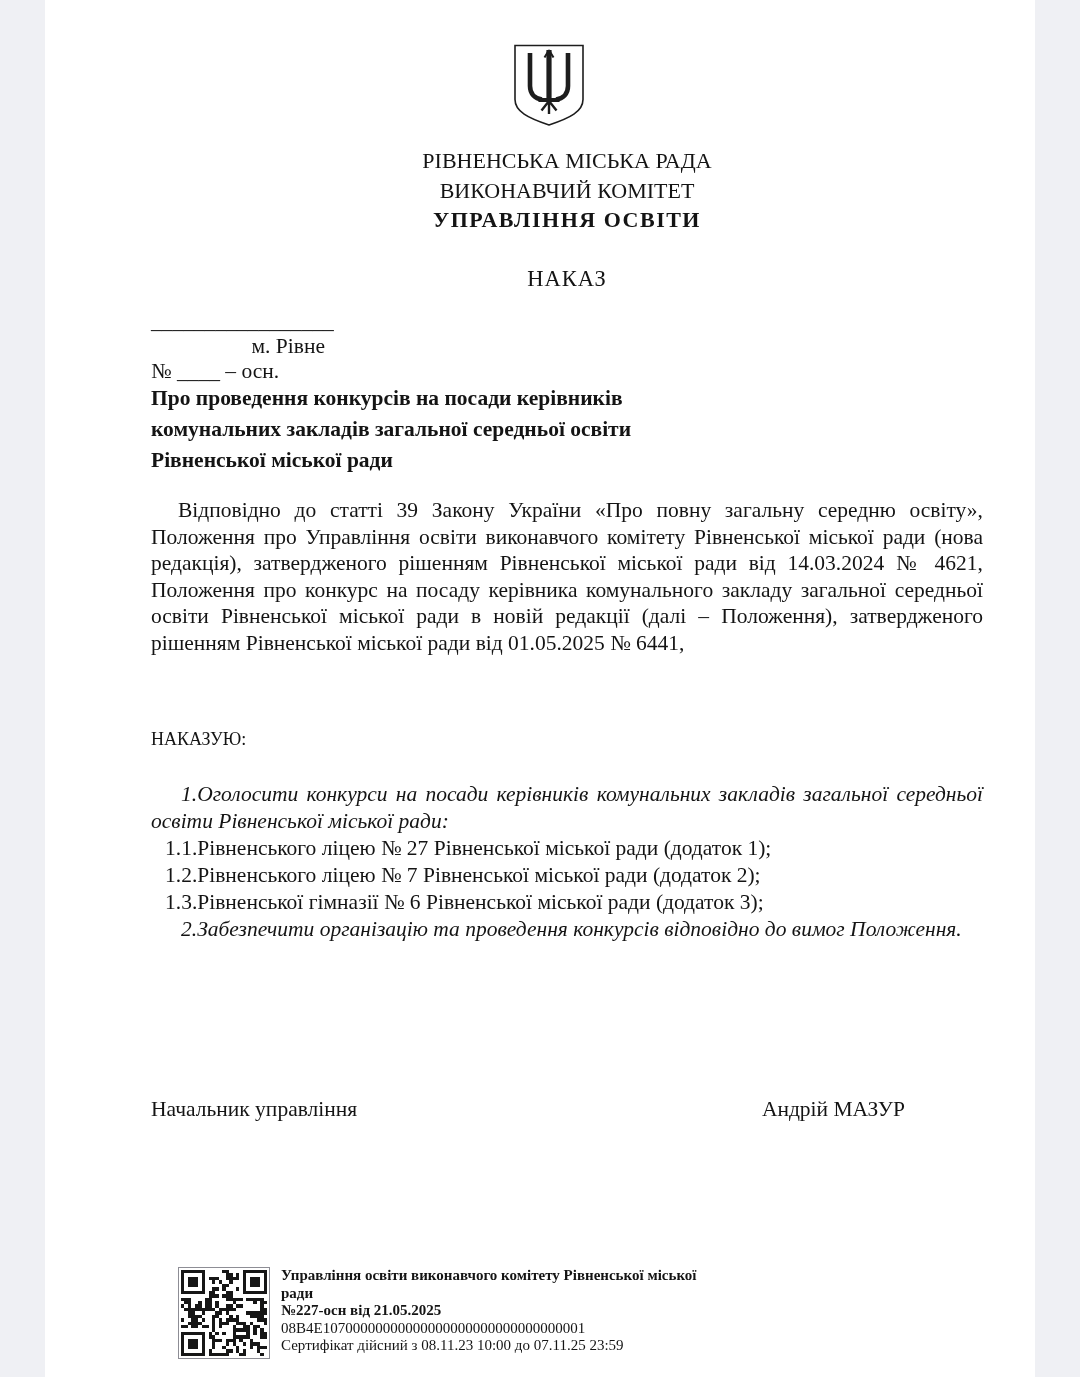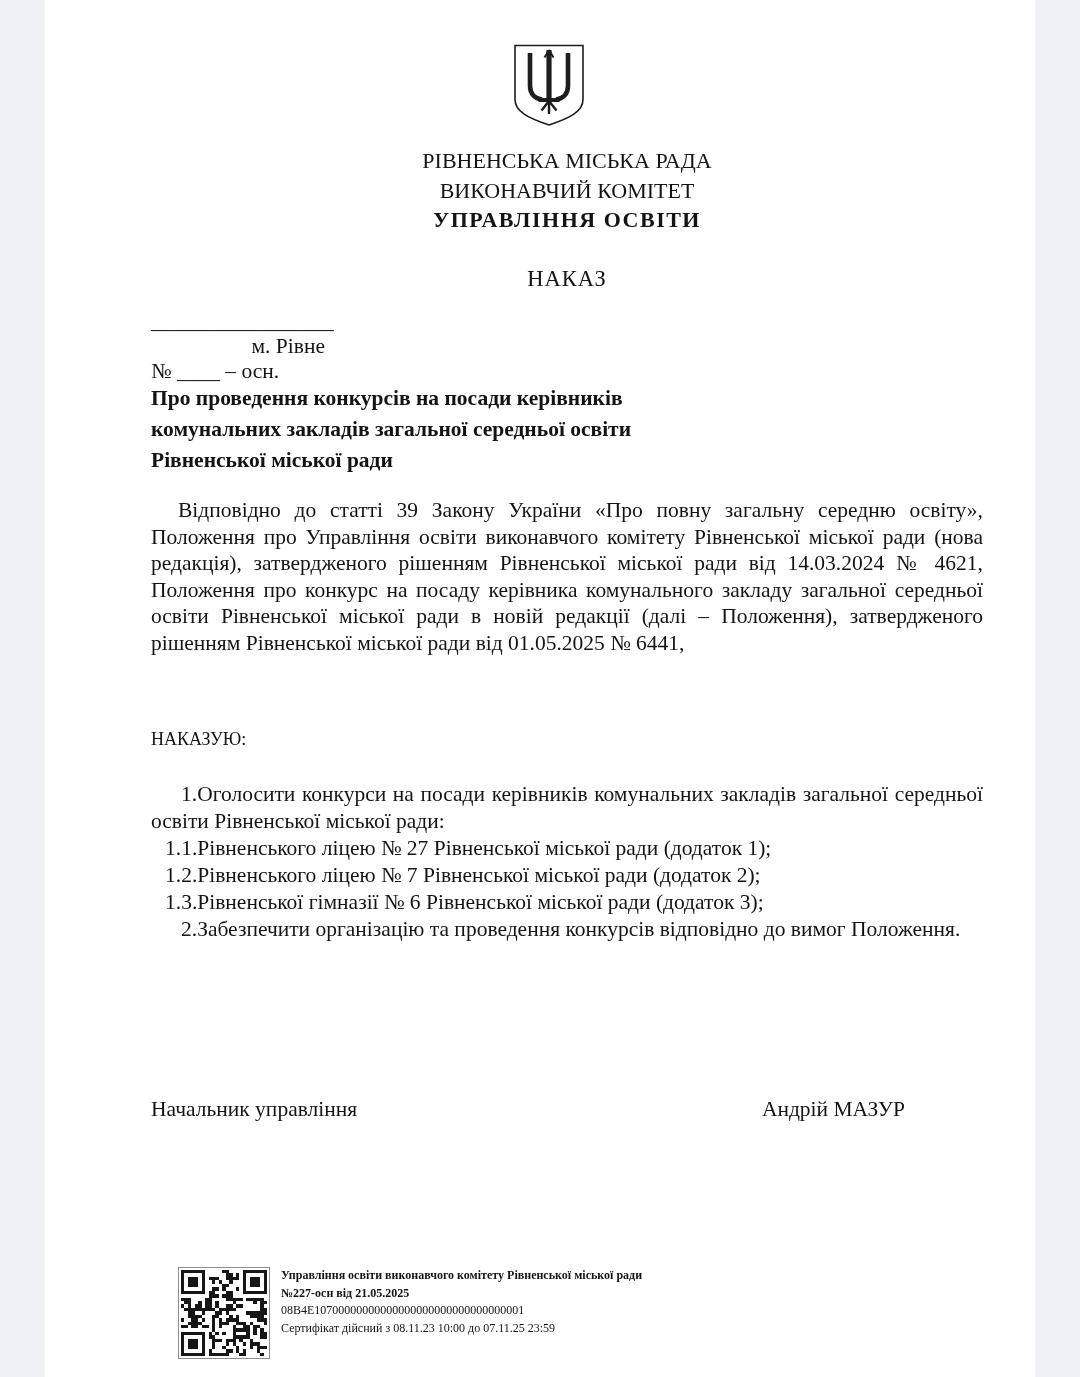--- a/index.html
+++ b/index.html
@@ -45,21 +45,21 @@
   }
   .order-word{
     position:absolute;top:729px;left:106px;
     font-size:18px;
   }
   .items{
     position:absolute;top:781px;left:106px;right:52px;
     font-size:21.5px;line-height:26.9px;
   }
   .items p{margin:0;}
-  .item.just{text-align:justify;}
+  .item.just{text-align:justify;font-style:italic;}
   .item.lvl1{text-indent:15px;}
   .item.lvl2{text-indent:7px;}
   .num{display:inline-block;}
   .lvl1 .num{min-width:27px;}
   .lvl2 .num{min-width:33px;}
   .sig-row{
     position:absolute;top:1097px;left:106px;right:52px;
     display:flex;justify-content:space-between;
     font-size:21.5px;
   }
@@ -68,21 +68,21 @@
     position:absolute;top:1267px;left:133px;
     display:flex;gap:11px;align-items:flex-start;
   }
   .qr{
     width:86px;height:86px;
     padding:2px;border:1px solid #8d8d95;background:#fff;
     flex:0 0 auto;
   }
   .qr svg{display:block;width:86px;height:86px;}
   .stamp-text{
-    width:420px;font-size:12px;line-height:17.5px;
+    width:420px;font-size:15px;line-height:17.5px;
     word-break:break-word;
   }
   .stamp-line.b{font-weight:bold;}
 </style>
 </head>
 <body>
 
 <div class="page">
   <div class="paper">
 

